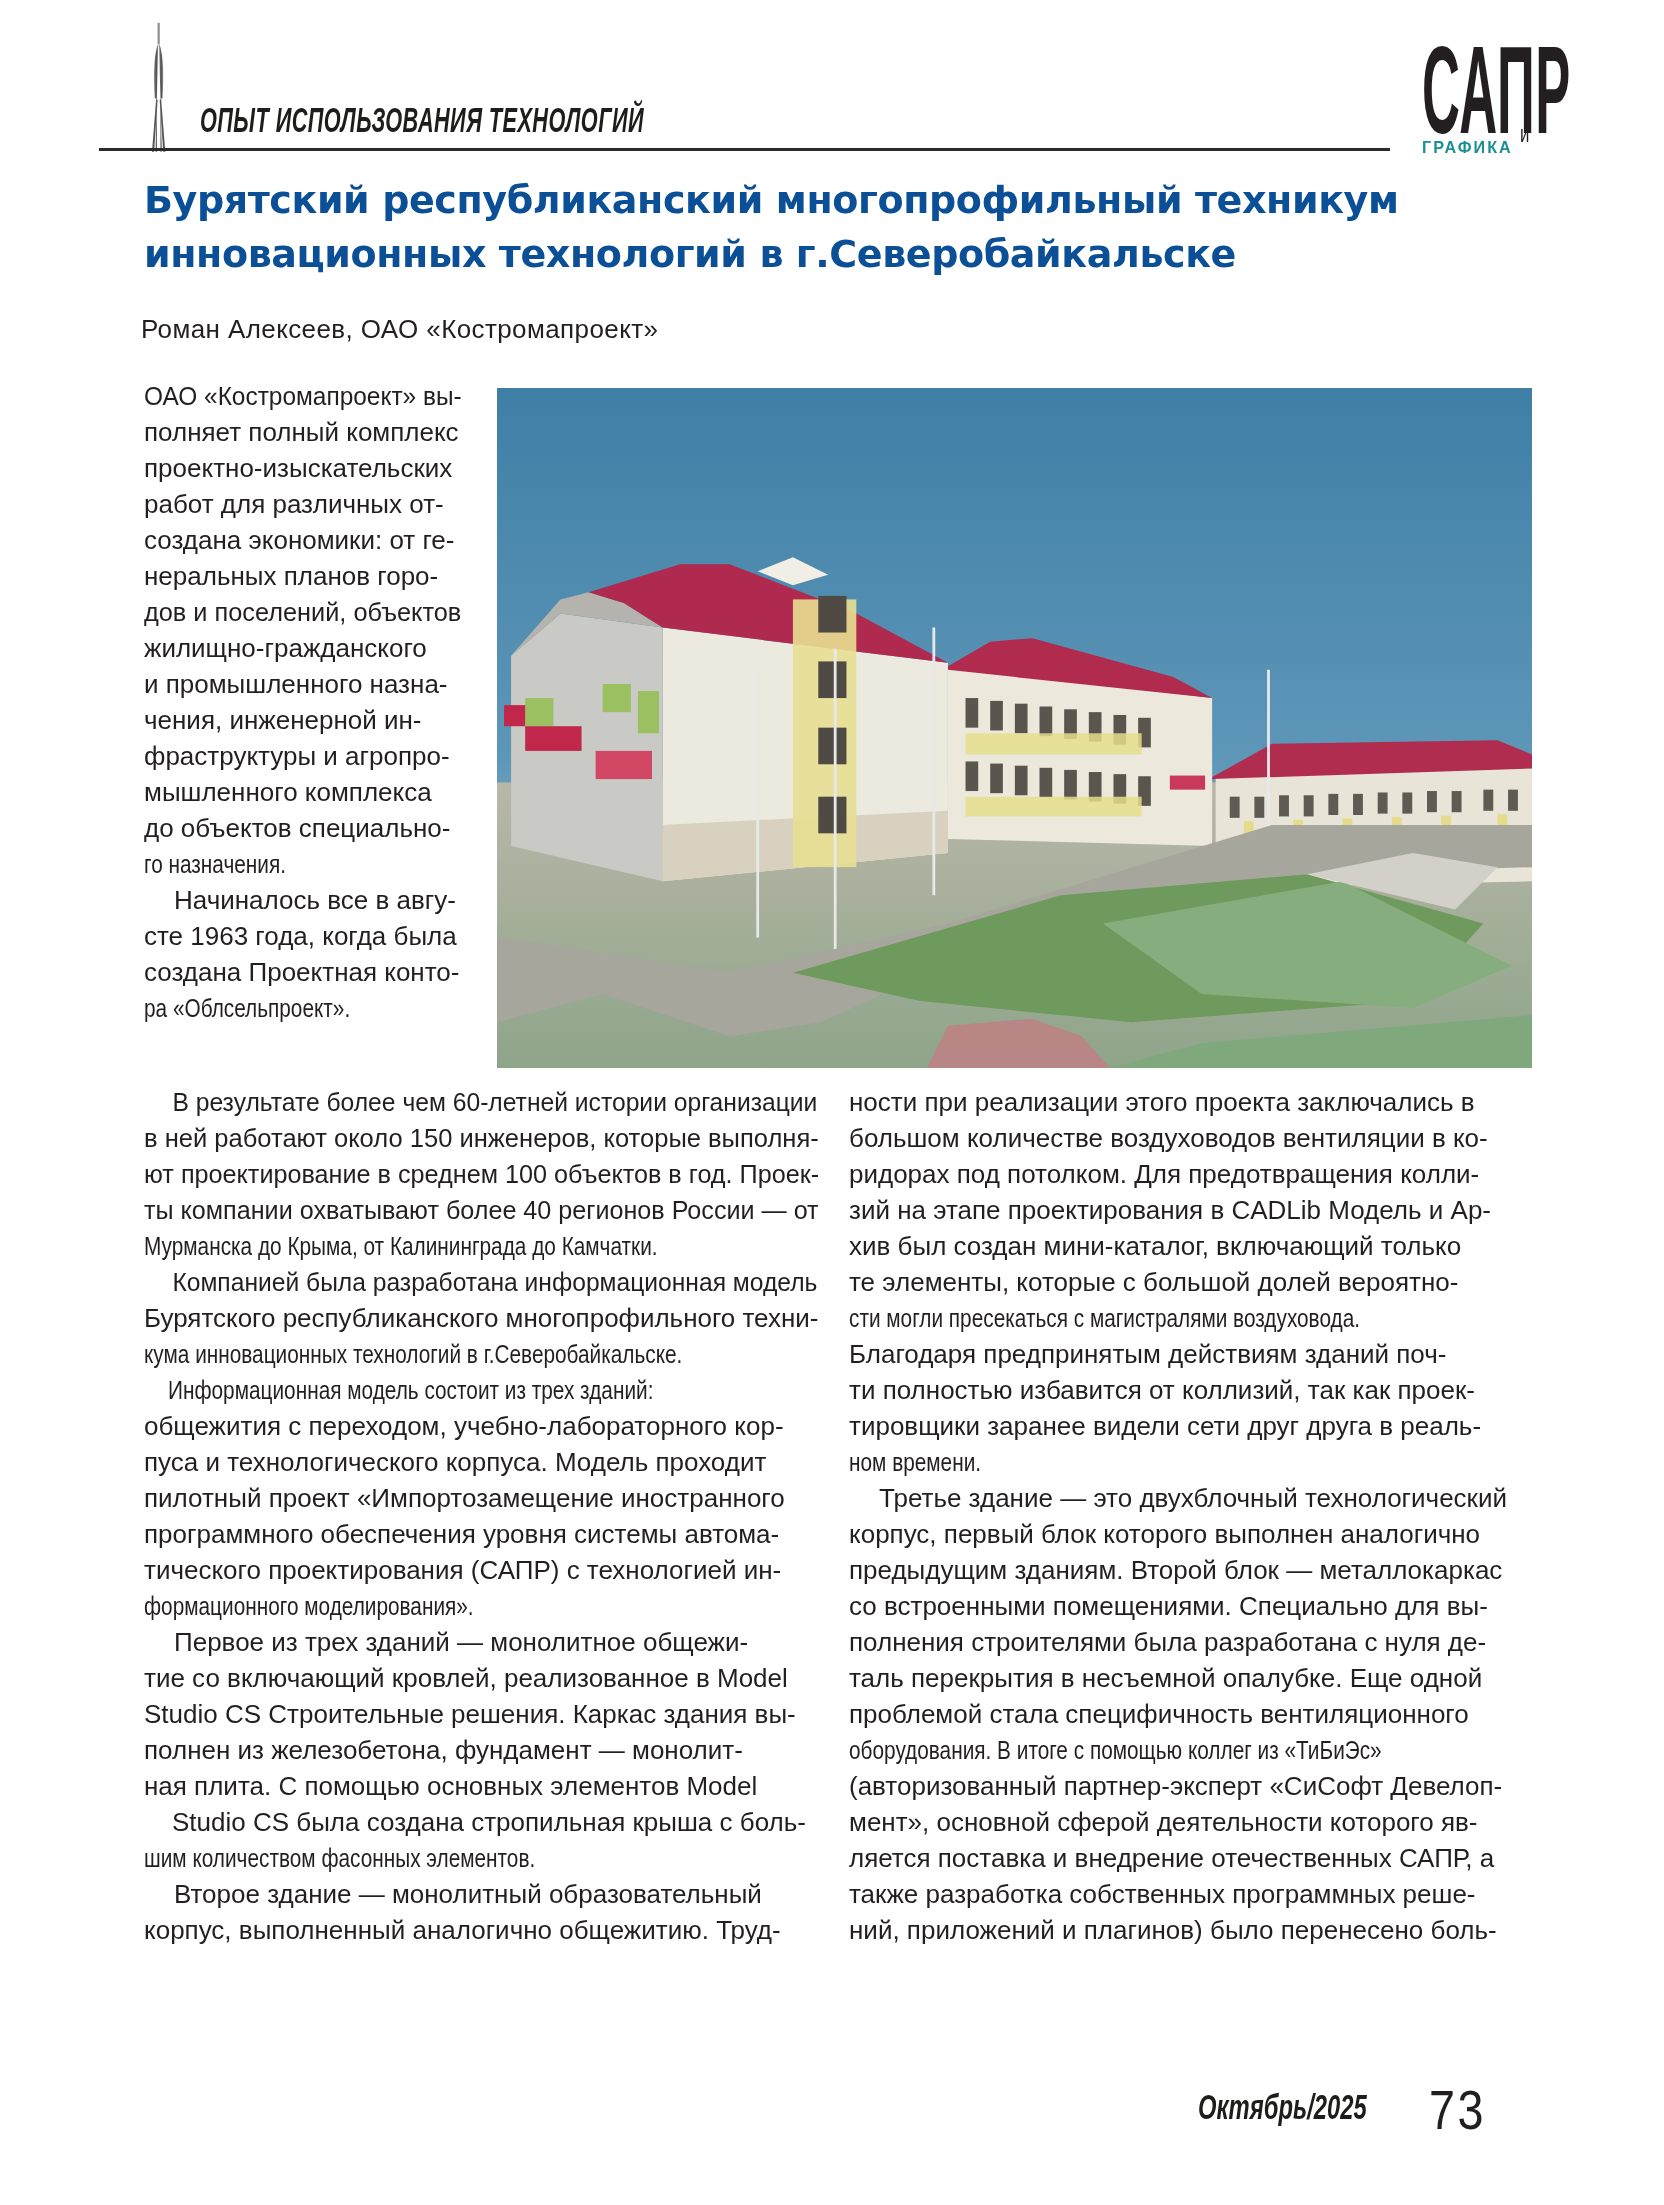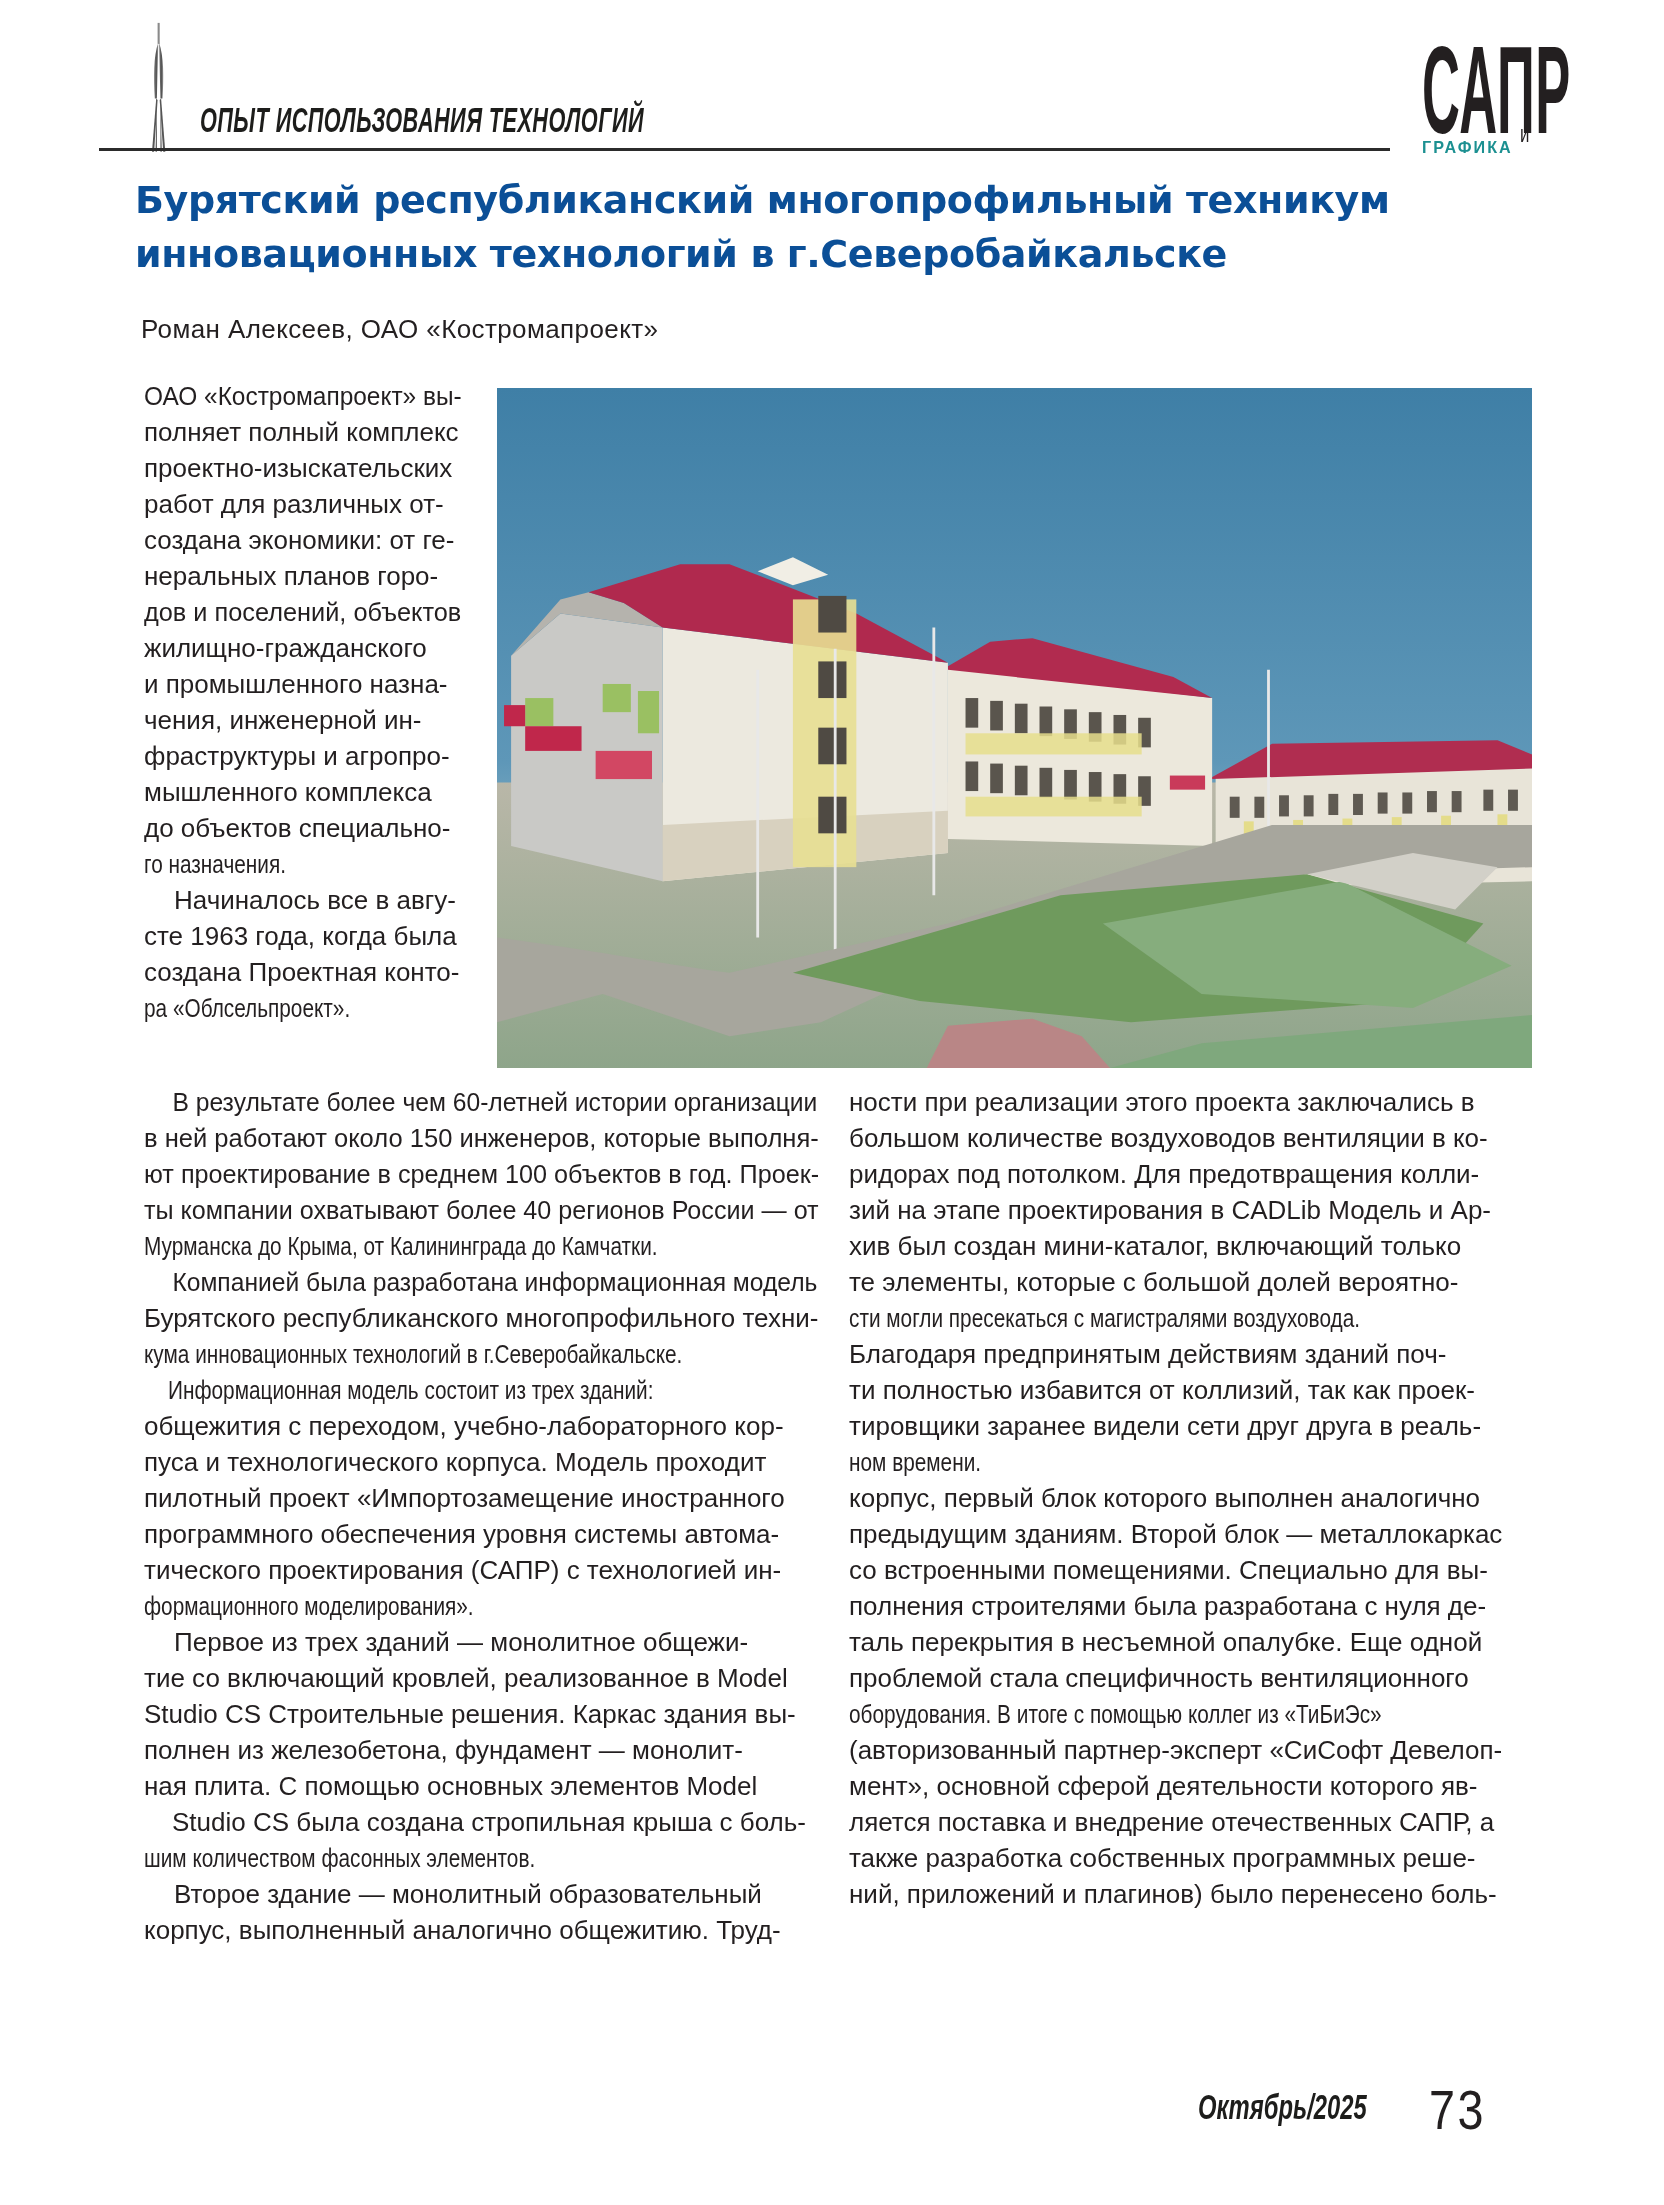--- a/index.html
+++ b/index.html
@@ -10,21 +10,21 @@
   #ornament { left:138px; top:21px; width:42px; height:134px; }
   #section-title { left:200px; top:100px; font-family:"Liberation Sans", sans-serif; font-weight:bold; font-style:italic; font-size:35px; letter-spacing:0.7px; transform:scaleX(0.62); transform-origin:left top; white-space:nowrap; color:#1d1d1b; }
   #header-rule { left:99px; top:148px; width:1291px; height:2.8px; background:#2b2b2b; }
 
   #logo { left:1416px; top:37px; width:127px; height:120px; }
   #logo-sapr { position:absolute; left:5.6px; top:0; font-family:"Liberation Sans", sans-serif; font-weight:bold; font-size:125px; line-height:106px; transform:scaleX(0.42); transform-origin:left top; color:#231f20; letter-spacing:1.4px; white-space:nowrap; }
   #logo-i { position:absolute; left:104px; top:83px; font-size:24px; font-weight:normal; color:#231f20; transform:scaleX(0.7); transform-origin:left top; }
   #logo-grafika { position:absolute; left:5.6px; top:101px; font-family:"Liberation Sans", sans-serif; font-weight:bold; font-size:17px; color:#1c9091; letter-spacing:2.1px; transform:scaleX(0.95); transform-origin:left top; white-space:nowrap; }
 
   
-  #title { left:135px; top:173px; width:1409px; font-family:"DejaVu Sans", sans-serif; font-weight:bold; font-size:38px; line-height:54px; color:#0b4f97; letter-spacing:-0.4px; }
+  #title { left:144px; top:173px; width:1409px; font-family:"DejaVu Sans", sans-serif; font-weight:bold; font-size:38px; line-height:54px; color:#0b4f97; letter-spacing:-0.4px; }
   #title .line { display:block; white-space:nowrap; }
   #byline { left:141px; top:314px; font-size:26px; color:#231f20; letter-spacing:0.4px; white-space:nowrap; }
 
   
   .col { font-family:"Liberation Sans", sans-serif; font-size:26px; line-height:36px; color:#231f20; }
   .col .ln { display:block; white-space:nowrap; transform-origin:left top; overflow:visible; height:36px; }
   .col .ind { padding-left:30px; }
   #col-narrow { left:144px; top:378px; width:321px; }
   #col-left { left:144px; top:1084px; width:676px; }
   #col-right { left:849px; top:1084px; width:685px; }
@@ -241,20 +241,21 @@
     <span class="ln" style="display: block; transform: scaleX(1);">большом количестве воздуховодов вентиляции в ко-</span>
     <span class="ln" style="display: block; transform: scaleX(1);">ридорах под потолком. Для предотвращения колли-</span>
     <span class="ln" style="display: block; transform: scaleX(1);">зий на этапе проектирования в CADLib Модель и Ар-</span>
     <span class="ln" style="display: block; transform: scaleX(1);">хив был создан мини-каталог, включающий только</span>
     <span class="ln" style="display: block; transform: scaleX(1);">те элементы, которые с большой долей вероятно-</span>
     <span class="ln" style="display: block; transform: scaleX(0.8);">сти могли пресекаться с магистралями воздуховода.</span>
     <span class="ln" style="display: block; transform: scaleX(1);">Благодаря предпринятым действиям зданий поч-</span>
     <span class="ln" style="display: block; transform: scaleX(1);">ти полностью избавится от коллизий, так как проек-</span>
     <span class="ln" style="display: block; transform: scaleX(1);">тировщики заранее видели сети друг друга в реаль-</span>
     <span class="ln" style="display: block; transform: scaleX(0.8);">ном времени.</span>
+    <span class="ln ind" style="display: block; transform: scaleX(1);">Третье здание — это двухблочный технологический</span>
     <span class="ln" style="display: block; transform: scaleX(1);">корпус, первый блок которого выполнен аналогично</span>
     <span class="ln" style="display: block; transform: scaleX(1);">предыдущим зданиям. Второй блок — металлокаркас</span>
     <span class="ln" style="display: block; transform: scaleX(1);">со встроенными помещениями. Специально для вы-</span>
     <span class="ln" style="display: block; transform: scaleX(1);">полнения строителями была разработана с нуля де-</span>
     <span class="ln" style="display: block; transform: scaleX(1);">таль перекрытия в несъемной опалубке. Еще одной</span>
     <span class="ln" style="display: block; transform: scaleX(1);">проблемой стала специфичность вентиляционного</span>
     <span class="ln" style="display: block; transform: scaleX(0.8);">оборудования. В итоге с помощью коллег из «ТиБиЭс»</span>
     <span class="ln" style="display: block; transform: scaleX(1);">(авторизованный партнер-эксперт «СиСофт Девелоп-</span>
     <span class="ln" style="display: block; transform: scaleX(1);">мент», основной сферой деятельности которого яв-</span>
     <span class="ln" style="display: block; transform: scaleX(1);">ляется поставка и внедрение отечественных САПР, а</span>

